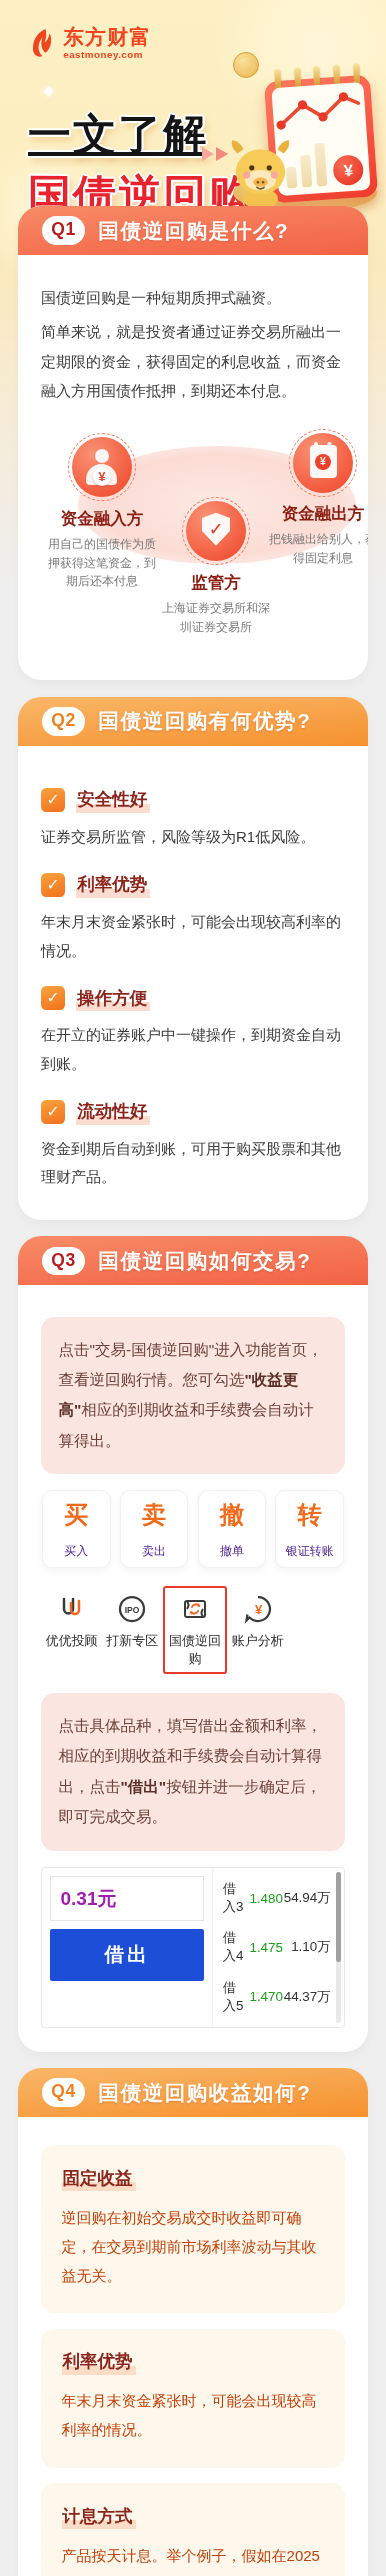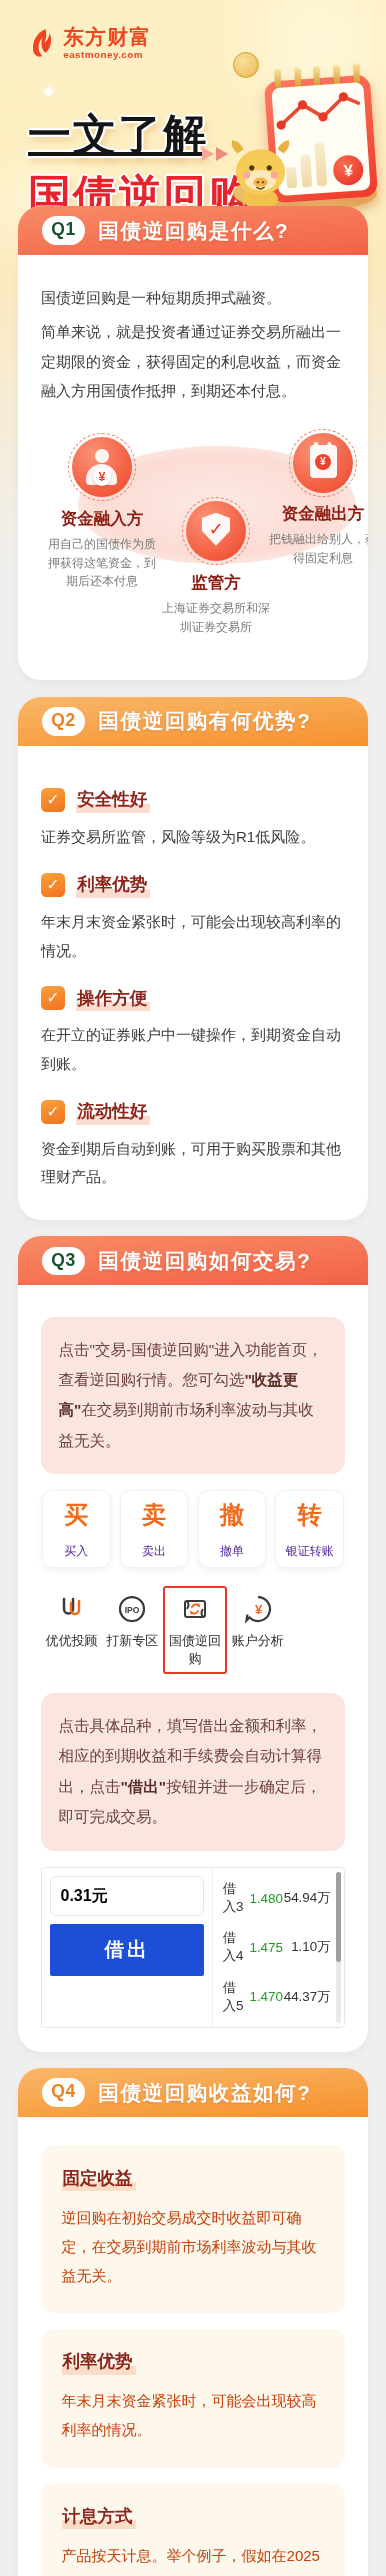--- a/index.html
+++ b/index.html
@@ -39,21 +39,21 @@
     background:radial-gradient(circle at 35% 30%,#fa6d52,#e32b20);color:#fff;font-size:16.5px;font-weight:900;display:flex;align-items:center;justify-content:center;}
   .sparkle{position:absolute;background:#fff;width:7.2px;height:7.2px;transform:rotate(45deg);box-shadow:0 0 5.2px #fff;}
   .sp1{left:45px;top:88px;}.sp2{left:361px;top:155px;width:5.2px;height:5.2px;}
 
   
   .card{position:relative;z-index:2;margin:0 18px 16.5px;background:#fff;border-radius:23px;overflow:hidden;box-shadow:0 3.1px 9.3px rgba(0,0,0,.04);}
   .card-header{height:49px;display:flex;align-items:center;gap:13.4px;padding-left:24px;}
   .hdr-red{background:linear-gradient(175deg,#f88b67 0%,#f26245 100%);}
   .hdr-org{background:linear-gradient(175deg,#f9b768 0%,#f6912e 100%);}
   .badge{background:#fff;border-radius:515px;padding:3.1px 9.3px 4.6px;font-size:17.5px;font-weight:900;letter-spacing:0.5px;}
-  .q-odd .badge{color:#14532d;}
+  .q-odd .badge{color:#b91c1c;}
   .q-even .badge{color:#f07f1f;}
   .card-title{margin:0;color:#fff;font-size:20.6px;font-weight:900;letter-spacing:1.5px;text-shadow:0 1px 2.1px rgba(180,60,20,.3);}
   .card-body{padding:28px 23px 24px;}
   .para{font-size:15px;color:#3c3c3c;line-height:1.95;margin:0 0 5.2px;}
 
   
   .diagram{position:relative;height:242px;margin-top:9.3px;}
   .platform{position:absolute;left:36px;top:31px;width:278px;height:118px;border-radius:50%;
     background:radial-gradient(ellipse at center,#fde9e4 0%,#fbdcd4 60%,rgba(251,220,212,0) 100%);border:1px solid rgba(255,255,255,.9);}
   .node{position:absolute;width:118px;text-align:center;}
@@ -92,21 +92,21 @@
     text-align:center;padding:8.2px 0 7.2px;}
   .tile-big{font-size:24px;font-weight:900;color:#f26a1b;}
   .tile-small{font-size:12px;color:#4c1d95;margin-top:12px;}
   .fnrow{display:flex;margin:5.2px 0 18.5px;}
   .fn{width:20%;text-align:center;padding:7.2px 0 5.2px;}
   .fn-icon{height:33px;display:flex;align-items:center;justify-content:center;}
   .fn-label{font-size:13px;color:#2e2e2e;margin-top:6.2px;}
   .fn.highlight{border:2.1px solid #e8392b;border-radius:3.1px;padding:5.2px 0 4.1px;margin-top:0;}
   .widget{display:flex;border:0.5px solid #e8e8e8;border-radius:4.1px;background:#fff;margin-top:16.5px;overflow:hidden;}
   .w-left{width:57%;border-right:0.5px solid #efefef;padding:8.2px;display:flex;flex-direction:column;}
-  .w-price-box{border:0.5px solid #e5e5e5;border-radius:7px;padding:8.2px 9.3px;font-size:16px;font-weight:800;color:#000000;}
+  .w-price-box{border:0.5px solid #e5e5e5;border-radius:0;padding:8.2px 9.3px;font-size:19px;font-weight:800;color:#a21caf;}
   .w-btn{margin-top:8.2px;background:#1d4ed8;color:#fff;text-align:center;font-size:19.6px;font-weight:800;
     padding:12.4px 0;border-radius:2.1px;letter-spacing:3.1px;}
   .w-right{flex:1;position:relative;padding:5.2px 13.4px 5.2px 9.3px;}
   .w-row{display:flex;align-items:center;font-size:13.4px;padding:6.7px 0;}
   .w-row .lbl{color:#333;}
   .w-row .rate{color:#1ca11c;margin-left:auto;}
   .w-row .amt{color:#333;width:61px;text-align:right;}
   .w-scroll{position:absolute;right:3.1px;top:4.1px;bottom:4.1px;width:4.6px;border-radius:2.6px;background:#e9e9e9;}
   .w-scroll::after{content:"";position:absolute;top:0;left:0;width:4.6px;height:60%;border-radius:2.6px;background:#9f9f9f;}
 
@@ -258,21 +258,21 @@
       </div>
     </div>
   </section>
 
   <section class="card q-odd">
     <div class="card-header hdr-red">
       <span class="badge">Q3</span>
       <h2 class="card-title">国债逆回购如何交易?</h2>
     </div>
     <div class="card-body">
-      <div class="pink-box"><span>点击"交易-国债逆回购"进入功能首页，查看逆回购行情。您可勾选</span><b>"收益更高"</b><span>在交易到期前市场利率波动与其收益无关。</span></div>
+      <div class="pink-box"><span>点击"交易-国债逆回购"进入功能首页，查看逆回购行情。您可勾选</span><b>"收益更高"</b><span>相应的到期收益和手续费会自动计算得出。</span></div>
       <div class="tiles">
         <div class="tile">
           <div class="tile-big">买</div>
           <div class="tile-small">买入</div>
         </div>
         <div class="tile">
           <div class="tile-big">卖</div>
           <div class="tile-small">卖出</div>
         </div>
         <div class="tile">

